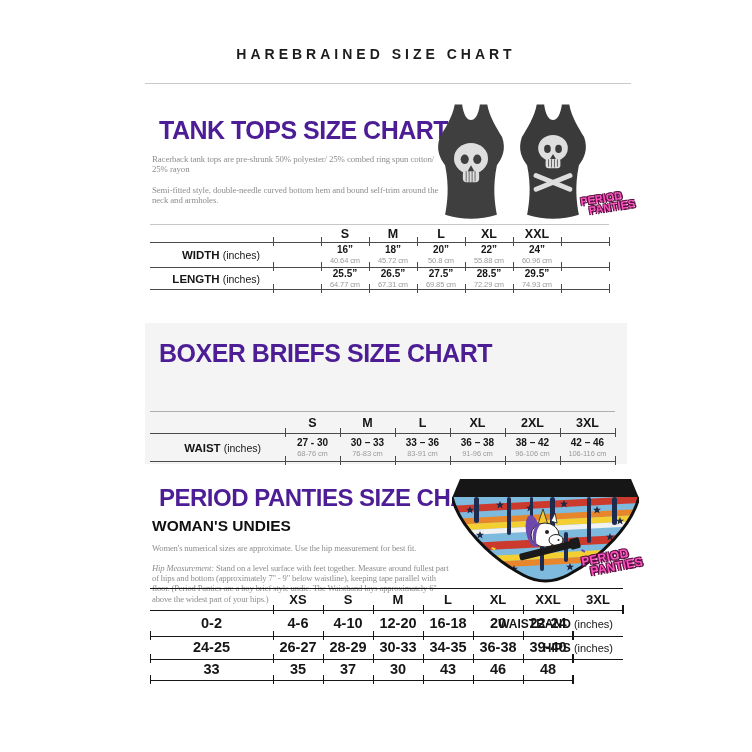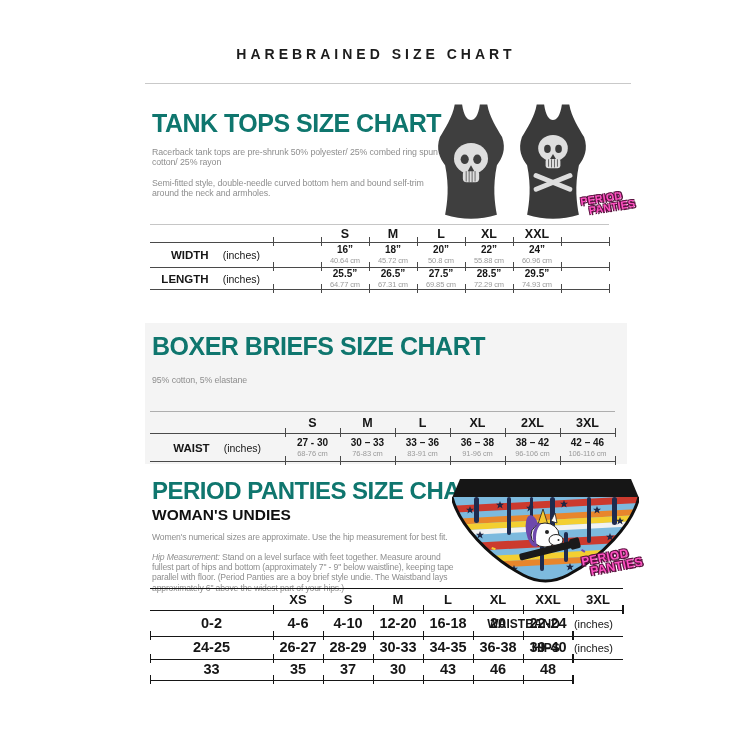--- a/index.html
+++ b/index.html
@@ -10,24 +10,24 @@
     font-size:14px;font-weight:bold;letter-spacing:4px;color:#1c1c1c;}
   .header-rule{position:absolute;top:83px;left:145px;width:486px;height:1px;background:#c9c9c9;}
 
   .section{position:absolute;}
   #sec1{left:152px;top:111px;width:300px;}
   #sec2{left:152px;top:334px;width:330px;}
   #sec3{left:152px;top:479px;width:306px;}
   #sec2-bg{position:absolute;left:145px;top:323px;width:482px;height:141px;background:#f4f4f4;}
 
   .sec-title{font-size:25px;font-weight:bold;letter-spacing:-0.5px;line-height:1.02;
-    margin:0;white-space:nowrap;color:#0f766e;}
+    margin:7px;white-space:nowrap;color:#4c1d95;}
   #sec3 .sec-title{font-size:24px;}
   .sec-sub{font-size:15.5px;font-weight:bold;margin:3px 0 0;white-space:nowrap;color:#101010;}
-  .desc{font-size:8.8px;color:#8e8e8e;line-height:1.2;margin:10px 0 0;letter-spacing:-0.1px;}
+  .desc{font-size:8.8px;color:#8e8e8e;line-height:1.2;margin:10px 0 0;letter-spacing:-0.1px;font-family:Liberation Serif, serif;}
   #sec1 .desc{width:293px;}
   #sec2 .desc{margin-top:15px;}
   #sec3 .desc{font-size:8.6px;letter-spacing:-0.15px;}
   #sec3 .desc1{white-space:nowrap;margin-top:8px;}
   #sec3 .desc2{margin-top:9px;width:303px;}
   .ital{font-style:italic;}
 
   .tanks{position:absolute;left:434px;top:103px;display:flex;gap:8px;}
   .tanks svg{display:block;}
   .panties{position:absolute;left:452px;top:477px;}
@@ -45,21 +45,21 @@
   #table2{left:150px;top:411px;grid-template-columns:135px repeat(6,55px);
           grid-template-rows:22px 28px;border-top:1px solid #aeaeae;}
   #table3{left:150px;top:588px;grid-template-columns:123px repeat(7,50px);
           grid-template-rows:22px 26px 23px 21px;border-top:1.5px solid #161616;}
 
   .c{position:relative;box-sizing:border-box;border-bottom:1px solid #4a4a4a;
      display:flex;flex-direction:column;align-items:center;justify-content:center;}
   #table3 .c{border-bottom:1.5px solid #161616;}
   .head{font-weight:bold;font-size:12.5px;}
   #table3 .head{font-size:13px;}
-  .lblcell{flex-direction:row;justify-content:flex-end;align-items:center;gap:14px;padding-right:13px;}
+  .lblcell{flex-direction:row;justify-content:flex-end;align-items:center;gap:3px;padding-right:13px;}
   #table2 .lblcell{padding-right:24px;}
   #table3 .lblcell{padding-right:10px;}
   .lb{font-weight:bold;font-size:11.5px;white-space:nowrap;}
   .nt{font-size:10.5px;white-space:nowrap;}
   #table3 .lb{font-size:12px;}
   #table3 .nt{font-size:11px;}
   .v{font-weight:bold;font-size:10px;line-height:1.05;white-space:nowrap;}
   #table3 .v{font-size:14.5px;}
   .s{font-size:7.5px;color:#9b9b9b;line-height:1;margin-top:1.5px;letter-spacing:-0.1px;white-space:nowrap;}
   .tick::before{content:"";position:absolute;left:-0.5px;bottom:-4px;width:1px;height:9px;background:#4a4a4a;}
@@ -177,21 +177,20 @@
     <div class="c tick">
       <div class="v">29.5”</div>
       <div class="s">74.93 cm</div>
     </div>
     <div class="c tick last"></div>
   </div>
 
 <div id="sec2-bg"></div>
 <div class="section" id="sec2">
   <h1 class="sec-title">BOXER BRIEFS SIZE CHART</h1>
-  <p class="desc">95% cotton, 5% elastane</p>
 </div>
 
 <div class="size-table" id="table2">
     <div class="c lblcell"></div>
     <div class="c head tick">S</div>
     <div class="c head tick">M</div>
     <div class="c head tick">L</div>
     <div class="c head tick">XL</div>
     <div class="c head tick">2XL</div>
     <div class="c head tick last">3XL</div>

